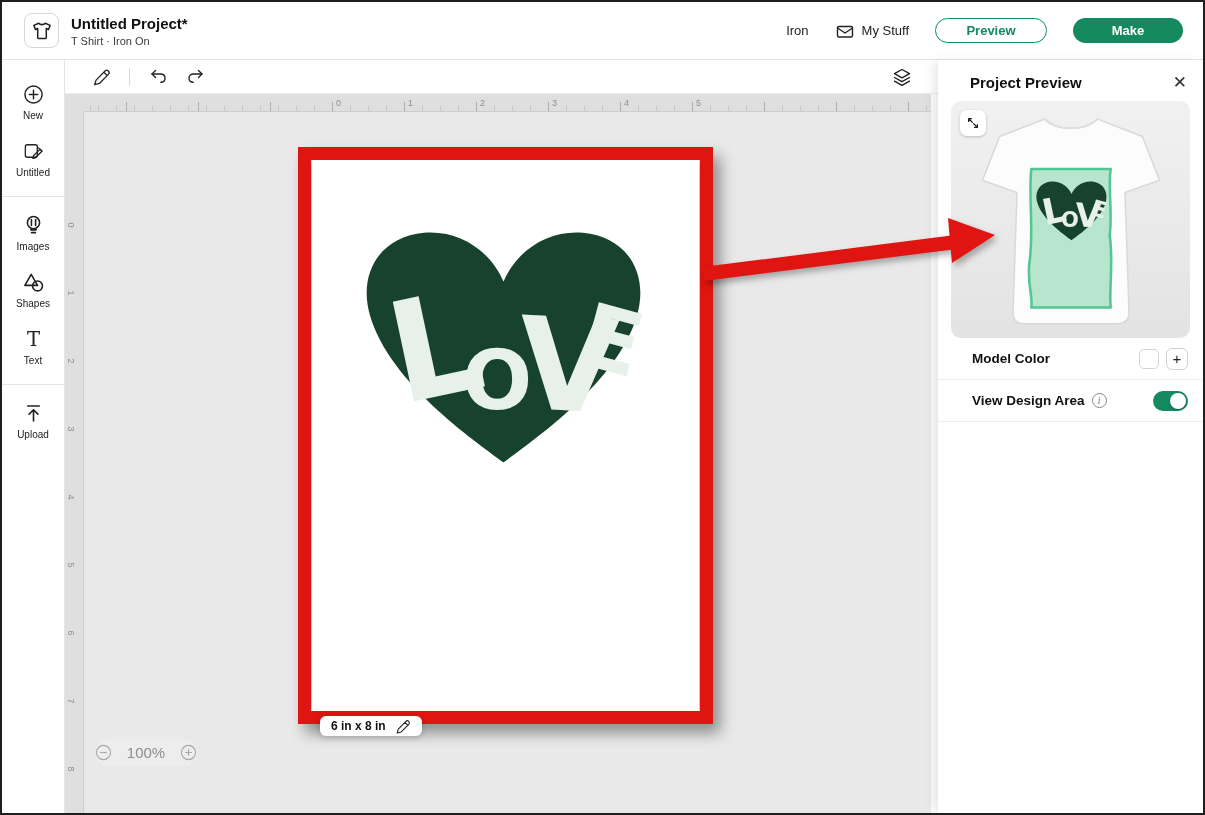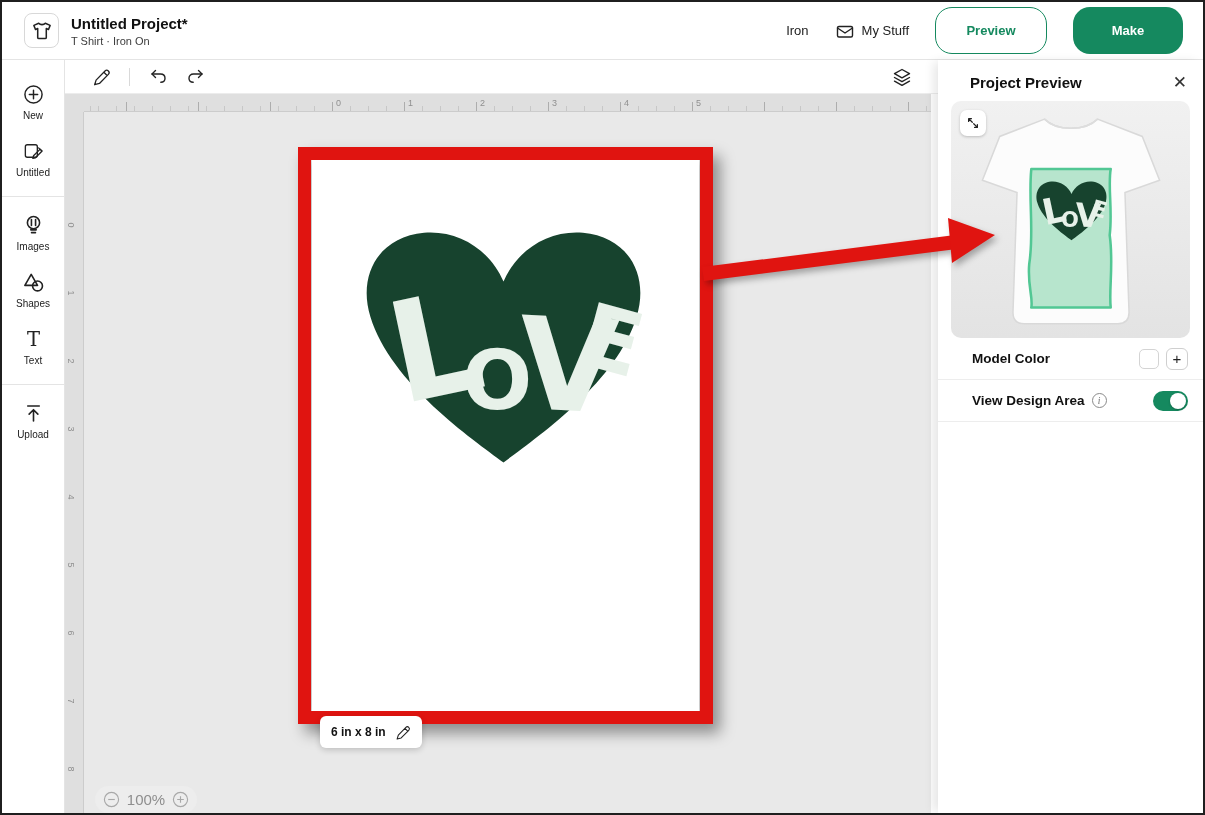--- a/index.html
+++ b/index.html
@@ -9,21 +9,21 @@
 
   
   .topbar { height:58px; background:#fff; border-bottom:1px solid #e4e4e4; display:flex; align-items:center; padding:0 20px 0 22px; flex:0 0 auto; }
   .logo-box { width:35px; height:35px; border:1px solid #d8d8d8; border-radius:8px; display:flex; align-items:center; justify-content:center; background:#fff; }
   .title-block { margin-left:12px; }
   .proj-title { font-size:15px; font-weight:bold; color:#111; line-height:18px; }
   .proj-sub { font-size:11px; color:#3c3c3c; margin-top:2px; }
   .topbar-right { margin-left:auto; display:flex; align-items:center; gap:26px; }
   .save-label { font-size:13px; color:#222; cursor:pointer; }
   .mystuff { display:flex; align-items:center; gap:7px; font-size:13px; color:#222; cursor:pointer; }
-  .pill { height:47px; border-radius:17px; display:flex; align-items:center; justify-content:center; font-size:13px; font-weight:bold; cursor:pointer; }
+  .pill { height:25px; border-radius:17px; display:flex; align-items:center; justify-content:center; font-size:13px; font-weight:bold; cursor:pointer; }
   .pill-preview { width:112px; border:1.5px solid #15895F; color:#15895F; background:#fff; }
   .pill-make { width:110px; background:#15895F; color:#fff; border:none; }
 
   
   .main { flex:1; display:flex; min-height:0; }
 
   
   .sidebar { width:63px; background:#fff; border-right:1px solid #e4e4e4; padding-top:14px; flex:0 0 auto; }
   .sb-item { display:flex; flex-direction:column; align-items:center; gap:4px; padding:9px 0 10px; cursor:pointer; }
   .sb-item span.lbl { font-size:10px; color:#222; }
@@ -47,24 +47,24 @@
       repeating-linear-gradient(180deg,#adadad 0 1px,transparent 1px 68px),
       repeating-linear-gradient(180deg,#c7c7c7 0 1px,transparent 1px 17px);
     background-size:9px auto,5px auto; background-position:right 113px top,right 117px top; background-repeat:repeat-y; }
   .v-num { position:absolute; left:3px; font-size:9px; color:#8f8f8f; transform:rotate(90deg); }
   .ruler-corner { position:absolute; top:34px; left:0; width:19px; height:18px; background:#dfdfdf; }
 
   .artboard { position:absolute; left:247px; top:100px; width:387px; height:552px; background:#fff; box-shadow:0 2px 8px rgba(0,0,0,.28); }
   .red-frame { position:absolute; left:233px; top:87px; width:415px; height:577px; border:13px solid #E01410; box-shadow:7px 9px 14px rgba(0,0,0,.40); z-index:5; pointer-events:none; }
   .heart-canvas { position:absolute; left:282px; top:145px; width:313px; height:268px; z-index:3; }
 
-  .size-tag { position:absolute; left:255px; top:656px; height:32px; background:#fff; border-radius:6px; box-shadow:0 2px 6px rgba(0,0,0,.18); display:flex; align-items:center; gap:8px; padding:0 11px; z-index:6; cursor:pointer; }
+  .size-tag { position:absolute; left:255px; top:656px; height:20px; background:#fff; border-radius:6px; box-shadow:0 2px 6px rgba(0,0,0,.18); display:flex; align-items:center; gap:8px; padding:0 11px; z-index:6; cursor:pointer; }
   .size-tag .txt { font-size:12px; font-weight:bold; color:#111; }
 
-  .zoom-pill { position:absolute; left:30px; top:726px; width:102px; height:27px; background:#ededed; border-radius:14px; display:flex; align-items:center; justify-content:center; gap:7px; color:#9a9a9a; }
+  .zoom-pill { position:absolute; left:30px; top:679px; width:102px; height:27px; background:#ededed; border-radius:14px; display:flex; align-items:center; justify-content:space-between; gap:7px; color:#9a9a9a; }
   .zoom-pill .lvl { font-size:15px; color:#8e8e8e; }
   .scroll-strip { position:absolute; right:0; top:34px; bottom:0; width:7px; background:#fdfdfd; }
 
   
   .panel { width:265px; background:#fff; flex:0 0 auto; position:relative; box-shadow:-6px 0 10px -2px rgba(0,0,0,.10); z-index:10; }
   .panel-head { display:flex; align-items:center; justify-content:space-between; padding:14px 16px 10px 32px; }
   .panel-title { font-size:15px; font-weight:bold; color:#111; }
   .close-x { font-size:17px; color:#333; cursor:pointer; line-height:1; }
   .preview-card { position:relative; margin:0 13px; height:237px; border-radius:10px; background:linear-gradient(180deg,#f1f1f1,#e3e3e3); overflow:hidden; }
   .expand-btn { position:absolute; left:9px; top:9px; width:26px; height:26px; background:#fff; border-radius:7px; box-shadow:0 1px 3px rgba(0,0,0,.22); display:flex; align-items:center; justify-content:center; cursor:pointer; z-index:2; }

